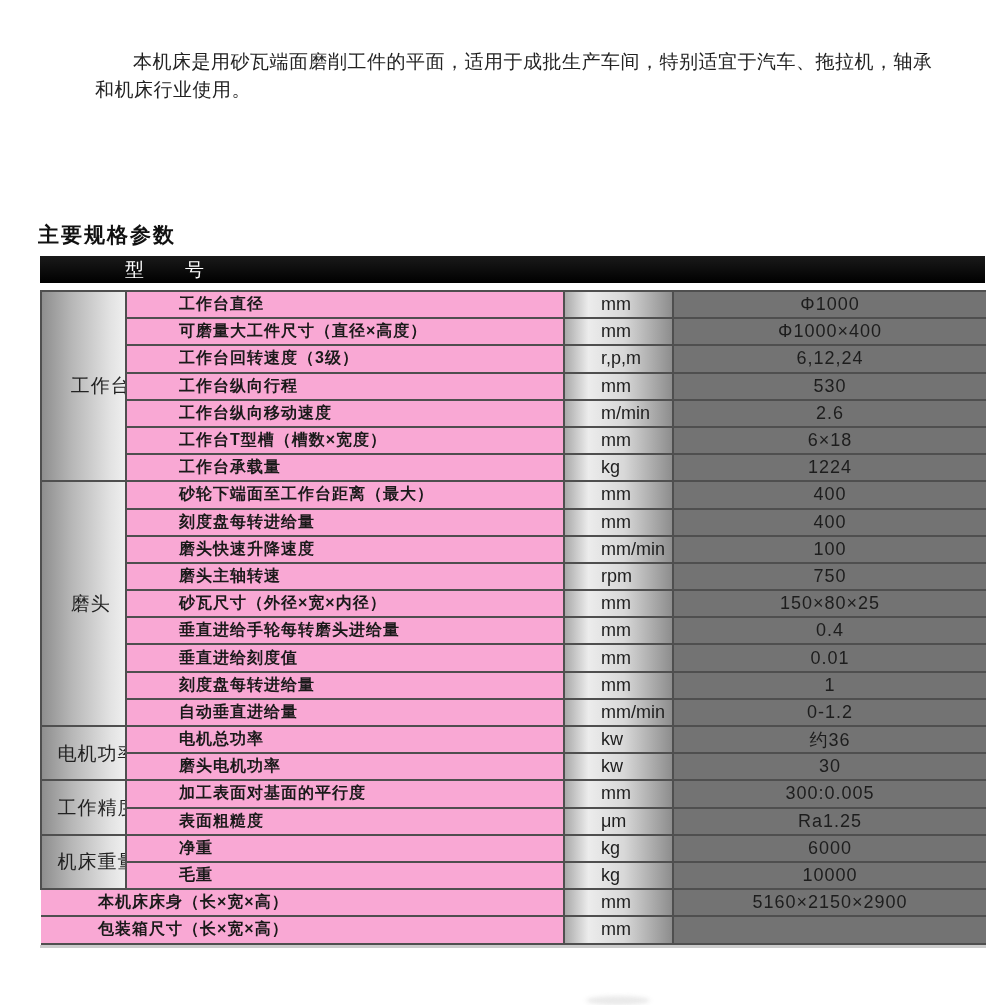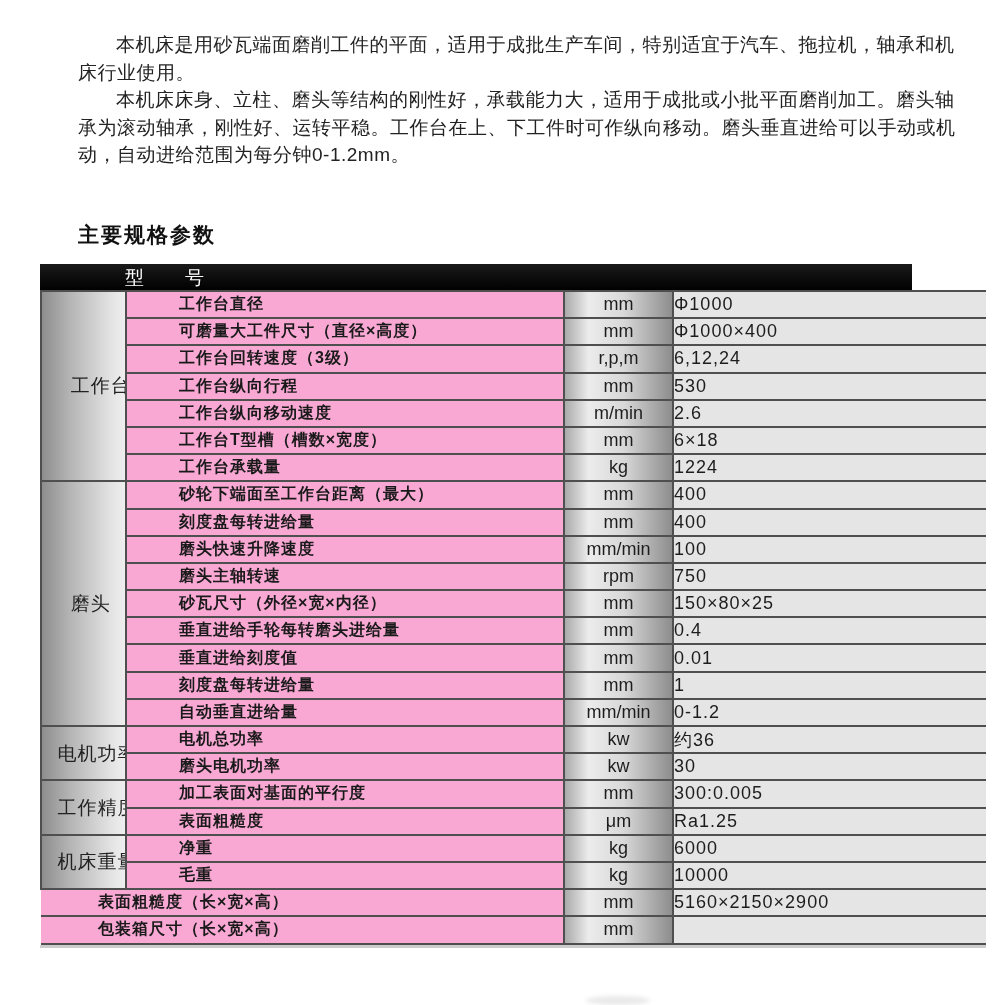--- a/index.html
+++ b/index.html
@@ -4,59 +4,58 @@
 <style>
   html,body{margin:0;padding:0;}
   body{
     width:1000px;height:1005px;position:relative;background:#ffffff;
     font-family:"Liberation Sans","DejaVu Sans",sans-serif;color:#1c1c1c;
     overflow:hidden;
   }
   
   .intro{position:absolute;left:78px;top:31px;width:886px;
     font-size:19px;line-height:27.5px;letter-spacing:0.5px;color:#222;font-weight:500;}
-  .intro p{margin:0;text-indent:2em;}
+  .intro p{margin:17px;text-indent:2em;}
   
   .section-title{position:absolute;left:38px;top:221px;font-size:21px;font-weight:700;
-    letter-spacing:2px;color:#111;margin-left:40px;}
-  
-  .model-bar{position:absolute;left:40px;top:256px;width:872px;height:27px;
-    background:linear-gradient(to bottom,#1a1a1a,#000);color:#fff;margin-top:8px;}
+    letter-spacing:2px;color:#111;}
+  
+  .model-bar{position:absolute;left:40px;top:256px;width:945px;height:27px;
+    background:linear-gradient(to bottom,#1a1a1a,#000);color:#fff;}
   .model-bar .model-label{position:absolute;left:85px;top:0;line-height:27px;font-size:19px;letter-spacing:1px;}
   .model-bar .model-value{position:absolute;left:632px;top:0;width:313px;text-align:center;
     line-height:27px;font-size:19px;letter-spacing:1px;}
   
   .spec-table{position:absolute;left:40px;top:290px;width:945px;border-collapse:collapse;
     table-layout:fixed;box-shadow:0 3px 0 rgba(195,195,195,.85);}
   .spec-table td{height:25.2px;padding:0;vertical-align:middle;font-size:18px;
     border-bottom:2px solid #4f4f4f;white-space:nowrap;overflow:hidden;}
   .spec-table tr.first td{border-top:2px solid #4f4f4f;}
   td.gp{border-left:2px solid #4f4f4f;border-right:2px solid #4f4f4f;
     background:linear-gradient(to right,#8e8e8e 0%,#b6b6b6 35%,#e2e2e2 82%,#efefef 100%);}
   td.lb{border-right:2px solid #4f4f4f;text-align:left;padding-left:52px;
     font-size:16px;letter-spacing:1px;color:#1a1a1a;font-weight:700;background:#f9a8d4;}
   td.lbf{padding-left:57px;}
-  td.un{border-right:2px solid #4f4f4f;text-align:center;color:#1d1d1d;
-    background:linear-gradient(to right,#aaaaaa 0%,#ececec 22%,#d8d8d8 55%,#8d8d8d 100%);}
-  td.va{text-align:left;letter-spacing:1px;color:#1d1d1d;background:#e5e5e5;margin-top:16px;}
+  td.un{border-right:2px solid #4f4f4f;color:#1d1d1d;
+    background:linear-gradient(to right,#aaaaaa 0%,#ececec 22%,#d8d8d8 55%,#8d8d8d 100%);padding-left:36px;}
+  td.va{text-align:center;letter-spacing:1px;color:#1d1d1d;background:#737373;margin-top:16px;}
   .gtext{margin:0 auto;word-break:break-all;font-size:19px;letter-spacing:1px;color:#222;font-weight:500;}
   .g1{width:1.35em;line-height:30px;}
   .g2{width:2.75em;line-height:27px;}
   
   .footnote{position:absolute;right:15px;top:1010px;font-size:13px;letter-spacing:2px;color:#4a4a4a;margin-left:12px;}
   
   .artifact{position:absolute;left:586px;top:996px;width:64px;height:9px;background:#dedede;
     border-radius:50%;filter:blur(2px);opacity:.65;}
 </style>
 </head>
 <body>
 
 <div class="intro">
   <p>本机床是用砂瓦端面磨削工件的平面，适用于成批生产车间，特别适宜于汽车、拖拉机，轴承和机床行业使用。</p>
-  <p>本机床床身、立柱、磨头等结构的刚性好，承载能力大，适用于成批或小批平面磨削加工。磨头轴承为滚动轴承，刚性好、运转平稳。工作台在上、下工件时可作纵向移动。磨头垂直进给可以手动或机动，自动进给范围为每分钟0-1.2mm。</p>
 </div>
 
 <div class="section-title">主要规格参数</div>
 
 <div class="model-bar">
   <span class="model-label">型　　号</span>
 </div>
 
 <table class="spec-table">
   <colgroup>
@@ -191,21 +190,21 @@
     <td class="un">kg</td>
     <td class="va">6000</td>
   </tr>
   <tr>
     <td class="lb">毛重</td>
     <td class="un">kg</td>
     <td class="va">10000</td>
   </tr>
 
   <tr>
-    <td class="lb lbf" colspan="2">表面粗糙度（长×宽×高）</td>
+    <td class="lb lbf" colspan="2">本机床床身（长×宽×高）</td>
     <td class="un">mm</td>
     <td class="va">5160×2150×2900</td>
   </tr>
   <tr>
     <td class="lb lbf" colspan="2">包装箱尺寸（长×宽×高）</td>
     <td class="un">mm</td>
     <td class="va"></td>
   </tr>
 </tbody>
   </table>

